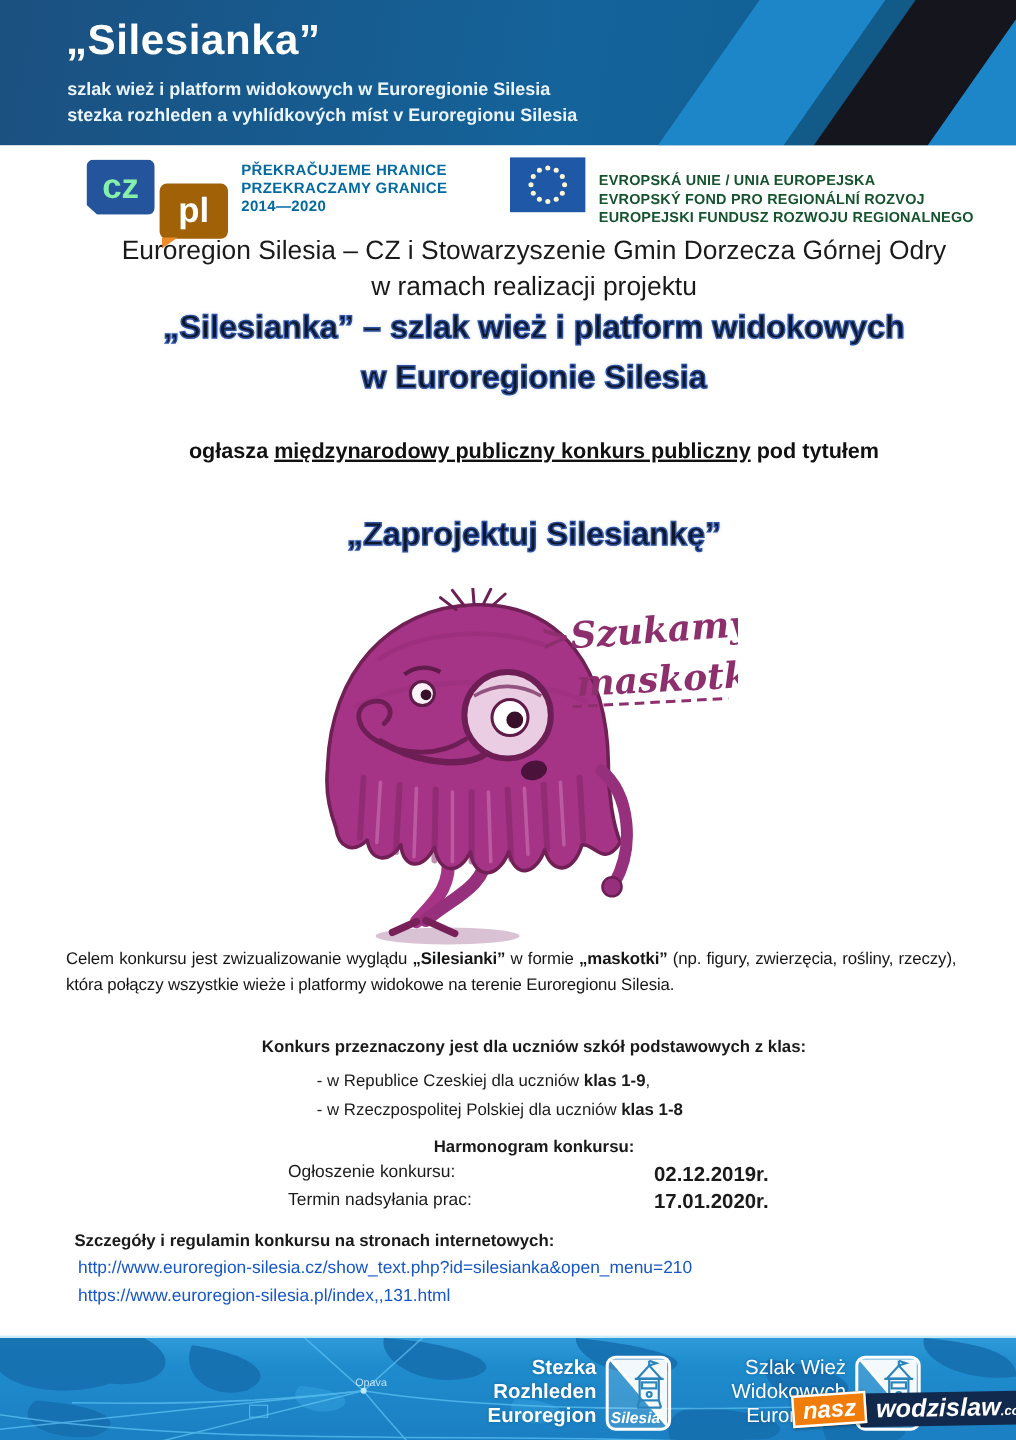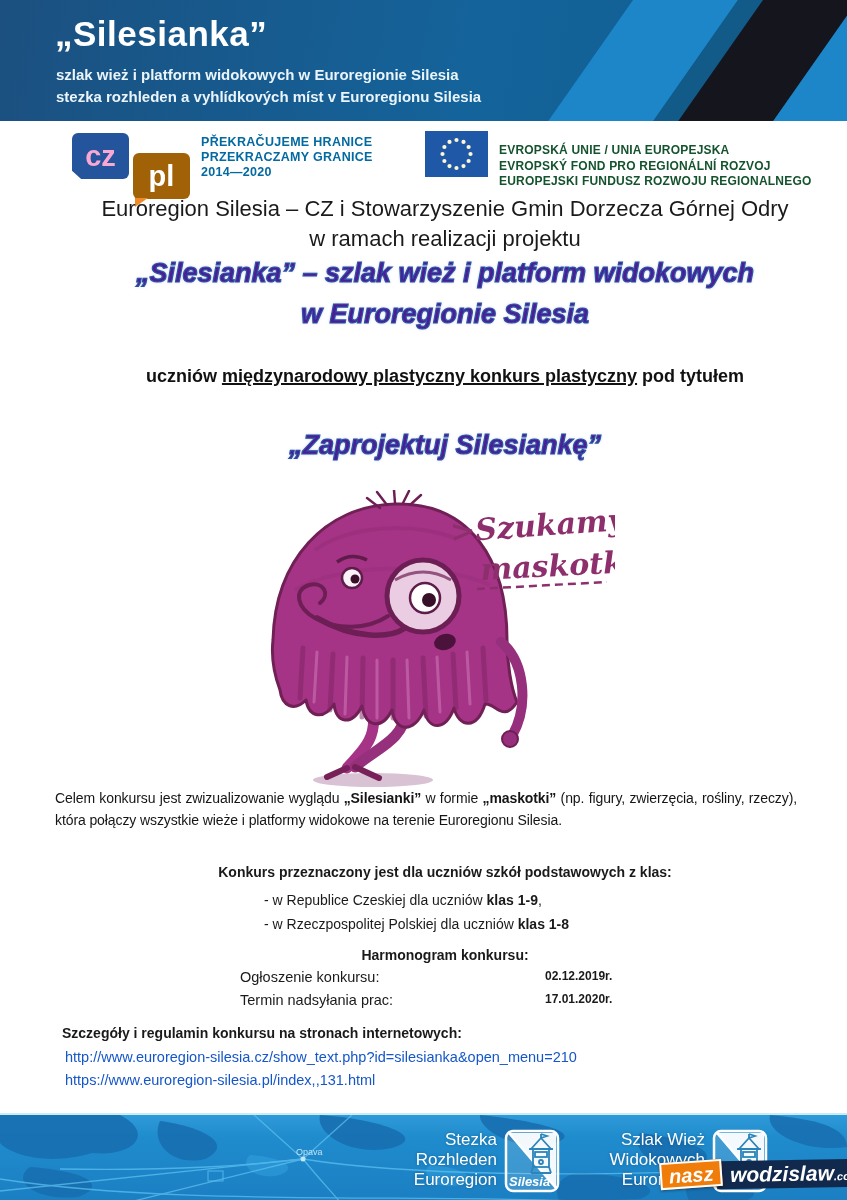--- a/index.html
+++ b/index.html
@@ -19,70 +19,70 @@
   .stripe.s4 { left:865px; width:220px; background:#1d86c8; }
   .hdr-title { position:absolute; left:55px; top:14px; font-size:35px; font-weight:bold;
                color:#fff; letter-spacing:.5px; }
   .hdr-sub { position:absolute; left:56px; top:64px; font-size:15px; font-weight:bold;
              color:#eaf4fb; line-height:22px; }
 
   
   .czpl { position:absolute; left:72px; top:133px; display:flex; align-items:flex-start; }
   .cz-box { width:57px; height:46px; background:#24549b; border-radius:6px;
             display:flex; align-items:center; justify-content:center;
-            color:#f9a8d4; font-weight:bold; font-size:29px;
+            color:#86efac; font-weight:bold; font-size:29px;
             clip-path:polygon(0 0,100% 0,100% 100%,16% 100%,0 82%); }
   .pl-box { width:57px; height:46px; background:#a16207; border-radius:6px; margin-left:4px;
             display:flex; align-items:center; justify-content:center;
             color:#fff; font-weight:bold; font-size:29px; position:relative;margin-top:20px; }
   .pl-box::after { content:""; position:absolute; left:2px; bottom:-8px; width:0; height:0;
                    border-left:13px solid #f08a28; border-bottom:9px solid transparent; }
   .czpl-text { margin-left:11px; margin-top:2px; color:#0369a1; font-weight:bold;
                font-size:12.5px; line-height:15px; letter-spacing:.3px; }
   .eu { position:absolute; left:425px; top:131px; display:flex; align-items:flex-start; }
   .eu-text { margin-left:11px; margin-top:12px; color:#14532d; font-weight:bold;
              font-size:12px; line-height:15.5px; letter-spacing:.2px; }
 
   
   .cline { position:absolute; left:0; width:847px; text-align:center;padding-left:43px; }
   .intro1 { top:196px; font-size:22px; }
   .intro2 { top:226px; font-size:22px; }
-  .ptitle { font-weight:bold; font-size:27px; color:#4c1d95;
-            -webkit-text-stroke:1.2px #2d52a3; text-shadow:0 0 3px rgba(90,130,200,.55);font-style:italic; }
+  .ptitle { font-weight:bold; font-size:27px; color:#0f172a;
+            -webkit-text-stroke:1.2px #2d52a3; text-shadow:0 0 3px rgba(90,130,200,.55); }
   .ptitle1 { top:258px; }
   .ptitle2 { top:299px; }
   .announce { top:366px; font-size:18px; font-weight:bold; color:#111; }
   .announce .u { text-decoration:underline; text-decoration-thickness:1.5px; }
   .contest { top:430px; font-size:27px; }
 
   
   .mascot-wrap { position:absolute; left:255px; top:490px; width:360px; height:300px; }
   .note-text { font-family:"DejaVu Serif", serif; font-style:italic; font-weight:bold; }
 
   
   .goal { position:absolute; left:55px; top:787px; width:742px; font-size:14px;
           line-height:22px; text-align:justify; color:#151515; letter-spacing:-.1px; }
   .elig-head { top:864px; font-size:14px; font-weight:bold; }
   .elig-item { position:absolute; left:264px; font-size:14px; }
   .ei1 { top:892px; } .ei2 { top:916px; }
   .sched-head { top:947px; font-size:14px; font-weight:bold; }
   .sched-label { position:absolute; left:240px; font-size:14.5px; }
-  .sched-date  { position:absolute; left:545px; font-size:12px; font-weight:bold; }
+  .sched-date  { position:absolute; left:545px; font-size:17px; font-weight:bold; }
   .r1 { top:969px; } .r2 { top:992px; }
   .details-head { position:absolute; left:62px; top:1025px; font-size:14px; font-weight:bold; }
   .lnk { position:absolute; left:65px; font-size:14.5px; color:#1556c9; text-decoration:none;text-align:center; }
   .l1 { top:1049px; } .l2 { top:1072px; }
 
   
   .footer { position:absolute; left:0; top:1113px; width:847px; height:87px;
             border-top:2px solid #c9ecf8; overflow:hidden; }
   .footer svg.map { position:absolute; left:0; top:0; }
   .ftxt { position:absolute; width:120px; text-align:right; color:#fff;
           font-size:17px; line-height:20px; text-shadow:0 0 3px rgba(0,40,80,.35); }
-  .ftxt.t1 { left:377px; top:15px; }
+  .ftxt.t1 { left:377px; top:15px;font-weight:bold; }
   .ftxt.t2 { left:585px; top:15px; }
   .badge { position:absolute; top:14px; }
   .b1 { left:504px; } .b2 { left:712px; }
   .watermark { position:absolute; left:660px; top:45px; display:flex; align-items:center; }
   .wm-nasz { transform:rotate(-4deg); background:#f07c0a; border:2px solid #fff;
              padding:0 7px; font-style:italic; font-weight:bold; font-size:20px;
              color:#fff; height:27px; line-height:24px; z-index:1;
              box-shadow:0 1px 3px rgba(0,0,0,.4); }
   .wm-right { background:#12294e; margin-left:-5px; padding:0 9px 0 13px; height:28px;
               color:#fff; font-style:italic; font-weight:bold; font-size:21px;
@@ -138,21 +138,21 @@
     <div>EUROPEJSKI FUNDUSZ ROZWOJU REGIONALNEGO</div>
   </div>
 </div>
 
 <div class="cline intro1">Euroregion Silesia – CZ i Stowarzyszenie Gmin Dorzecza Górnej Odry</div>
 <div class="cline intro2">w ramach realizacji  projektu</div>
 <div class="cline ptitle ptitle1">„Silesianka” – szlak wież i platform widokowych</div>
 <div class="cline ptitle ptitle2">w Euroregionie Silesia</div>
 
 <div class="cline announce">
-  <span>uczniów </span><span class="u">międzynarodowy plastyczny konkurs plastyczny</span><span> pod tytułem</span>
+  <span>ogłasza </span><span class="u">międzynarodowy publiczny konkurs publiczny</span><span> pod tytułem</span>
 </div>
 
 <div class="cline ptitle contest">„Zaprojektuj Silesiankę”</div>
 
 <div class="mascot-wrap">
 <svg width="360" height="300" viewBox="0 0 360 300">
   <ellipse cx="118" cy="290" rx="60" ry="7" fill="#b286a8" opacity="0.5"></ellipse>
 
   <path d="M118 222 C122 250 106 262 92 278" stroke="#a53487" stroke-width="11" fill="none" stroke-linecap="round"></path>
   <path d="M150 222 C150 250 118 260 100 277" stroke="#96307c" stroke-width="11" fill="none" stroke-linecap="round"></path>

